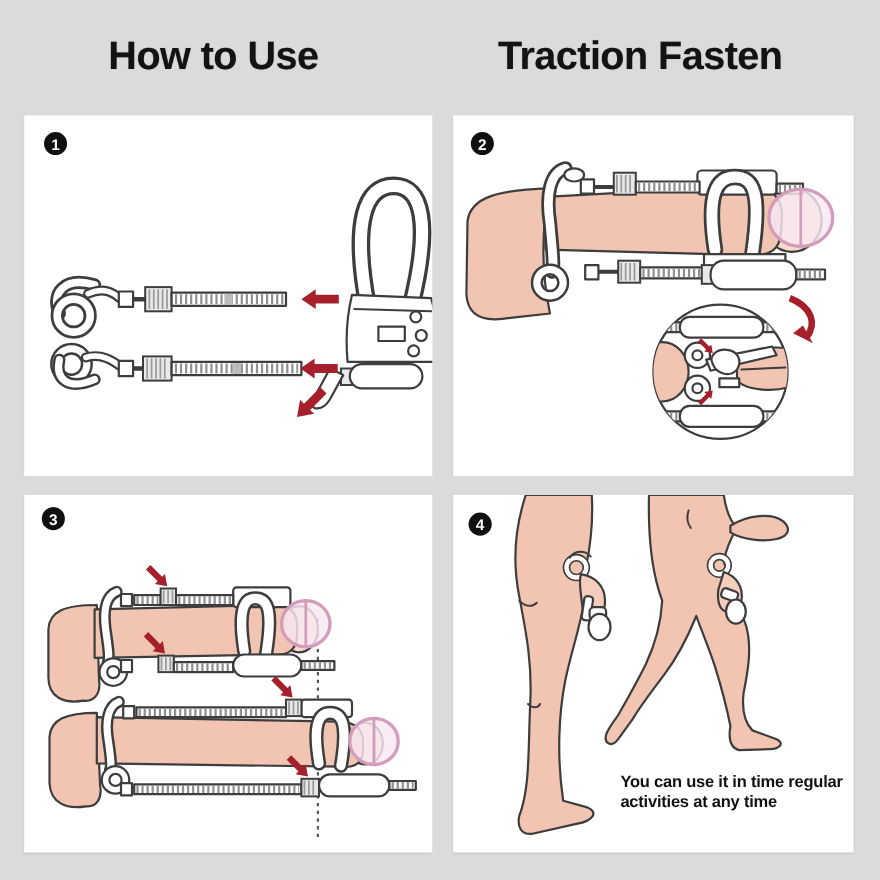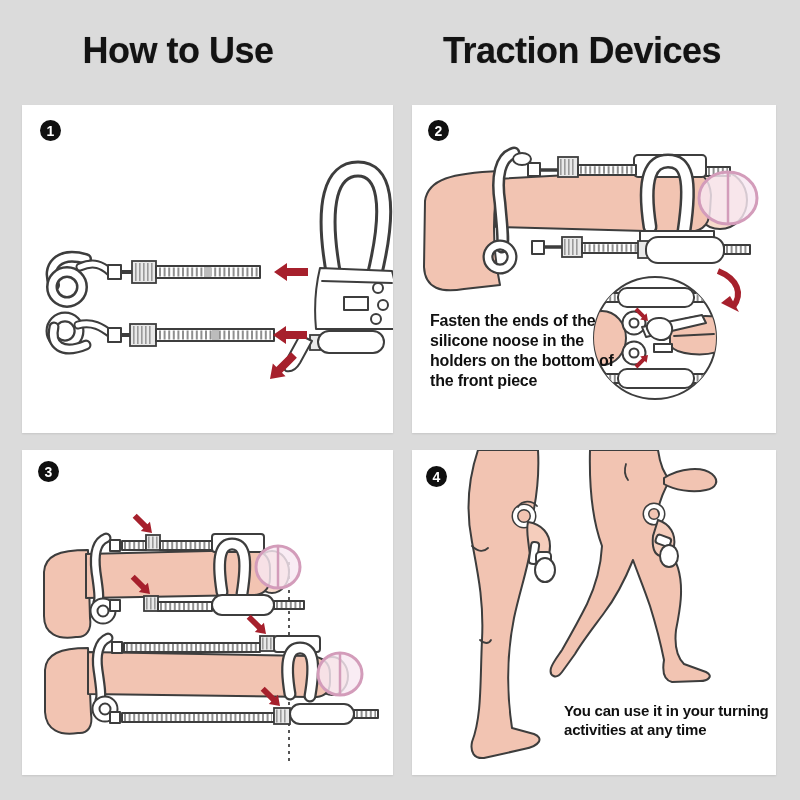--- a/index.html
+++ b/index.html
@@ -7,21 +7,21 @@
     width:800px;height:800px;position:relative;overflow:hidden;
     background:#dbdbdb;
     font-family:"Liberation Sans", sans-serif;
   }
   .title{
     position:absolute;top:30px;height:52px;
     font-size:36px;font-weight:800;color:#131313;
     text-align:center;letter-spacing:-0.5px;
     text-shadow:0 0 1px rgba(0,0,0,.35);
   }
-  .title-left{left:0;width:356px;}
+  .title-left{left:0;width:356px;padding-left:16px;}
   .title-right{left:382px;width:400px;}
   .panel{
     position:absolute;background:#ffffff;
     box-shadow:0 1px 2px rgba(0,0,0,.10);
   }
   #panel1{left:22px;top:105px;width:371px;height:328px;}
   #panel2{left:412px;top:105px;width:364px;height:328px;}
   #panel3{left:22px;top:450px;width:371px;height:325px;}
   #panel4{left:412px;top:450px;width:364px;height:325px;}
   .badge{
@@ -47,21 +47,21 @@
   .knurlhatch{stroke:#9a9a9a;stroke-dasharray:1.6 2.4;}
   .red{fill:#a6202c;}
   .censor{fill:#f8e8f1;fill-opacity:.82;stroke:#d39cba;stroke-width:3;}
   .censorline{stroke:#d39cba;stroke-width:2.5;}
   .detail{fill:none;stroke:#3d3d3d;stroke-width:1.8;stroke-linecap:round;}
 </style>
 </head>
 <body>
 
 <div class="title title-left">How to Use</div>
-<div class="title title-right">Traction Devices</div>
+<div class="title title-right">Traction Fasten</div>
 
 <div class="panel" id="panel1">
   <div class="badge" style="left:18px;top:15px;">1</div>
   <svg width="371" height="328" viewBox="0 0 371 328">
     <defs>
       <polygon id="arrow-p1" points="0,0 13,-9 13,-4 34,-4 34,4 13,4 13,9"></polygon>
     </defs>
 
     <g>
       <path class="tbo" stroke-width="12" d="M64,154 C36,146 24,162 32,180"></path>
@@ -204,21 +204,20 @@
         <circle class="tbo" stroke-width="9" cx="222" cy="248" r="8"></circle>
         <circle class="tbi" stroke-width="5" cx="222" cy="248" r="8"></circle>
         <polygon class="ln" points="230,222 290,210 294,218 234,232"></polygon>
         <path class="ln" d="M236,226 C232,219 239,212 249,213 C259,214 263,223 258,231 C251,239 239,234 236,226 Z"></path>
         <rect class="ln" x="242" y="239" width="18" height="8"></rect>
         <use href="#arrow-p2" class="red" transform="translate(236,216) rotate(-135) scale(0.5)"></use>
         <use href="#arrow-p2" class="red" transform="translate(236,250) rotate(135) scale(0.5)"></use>
       </g>
     </g>
   </svg>
-  <div class="caption" id="cap2">Fasten the ends of the silicone noose in the holders on the bottom of the front piece</div>
 </div>
 
 <div class="panel" id="panel3">
   <div class="badge" style="left:16px;top:11px;">3</div>
   <svg width="371" height="325" viewBox="0 0 371 325">
     <defs>
       <polygon id="arrow-p3" points="0,0 13,-9 13,-4 34,-4 34,4 13,4 13,9"></polygon>
     </defs>
 
     <line x1="267" y1="112" x2="267" y2="314" stroke="#555555" stroke-width="2" stroke-dasharray="3 4"></line>
@@ -312,14 +311,14 @@
       <path class="detail" d="M214,14 C212,20 213,26 216,30"></path>
       <g>
         <circle class="tbo" stroke-width="7" cx="242" cy="64" r="8"></circle>
         <circle class="tbi" stroke-width="4" cx="242" cy="64" r="8"></circle>
         <path d="M246,70 C258,74 264,84 262,96 C260,104 254,108 248,106 C242,104 240,96 241,86 Z" fill="#f5cdbc" stroke="#3d3d3d" stroke-width="2"></path>
         <rect class="ln" x="244" y="86" width="15" height="9" rx="3" transform="rotate(20 251 90)"></rect>
         <ellipse class="ln" cx="257" cy="106" rx="9" ry="11"></ellipse>
       </g>
     </g>
   </svg>
-  <div class="caption" id="cap4">You can use it in your turning activities at any time</div>
+  <div class="caption" id="cap4">You can use it in time regular activities at any time</div>
 </div>
 
 </body></html>

